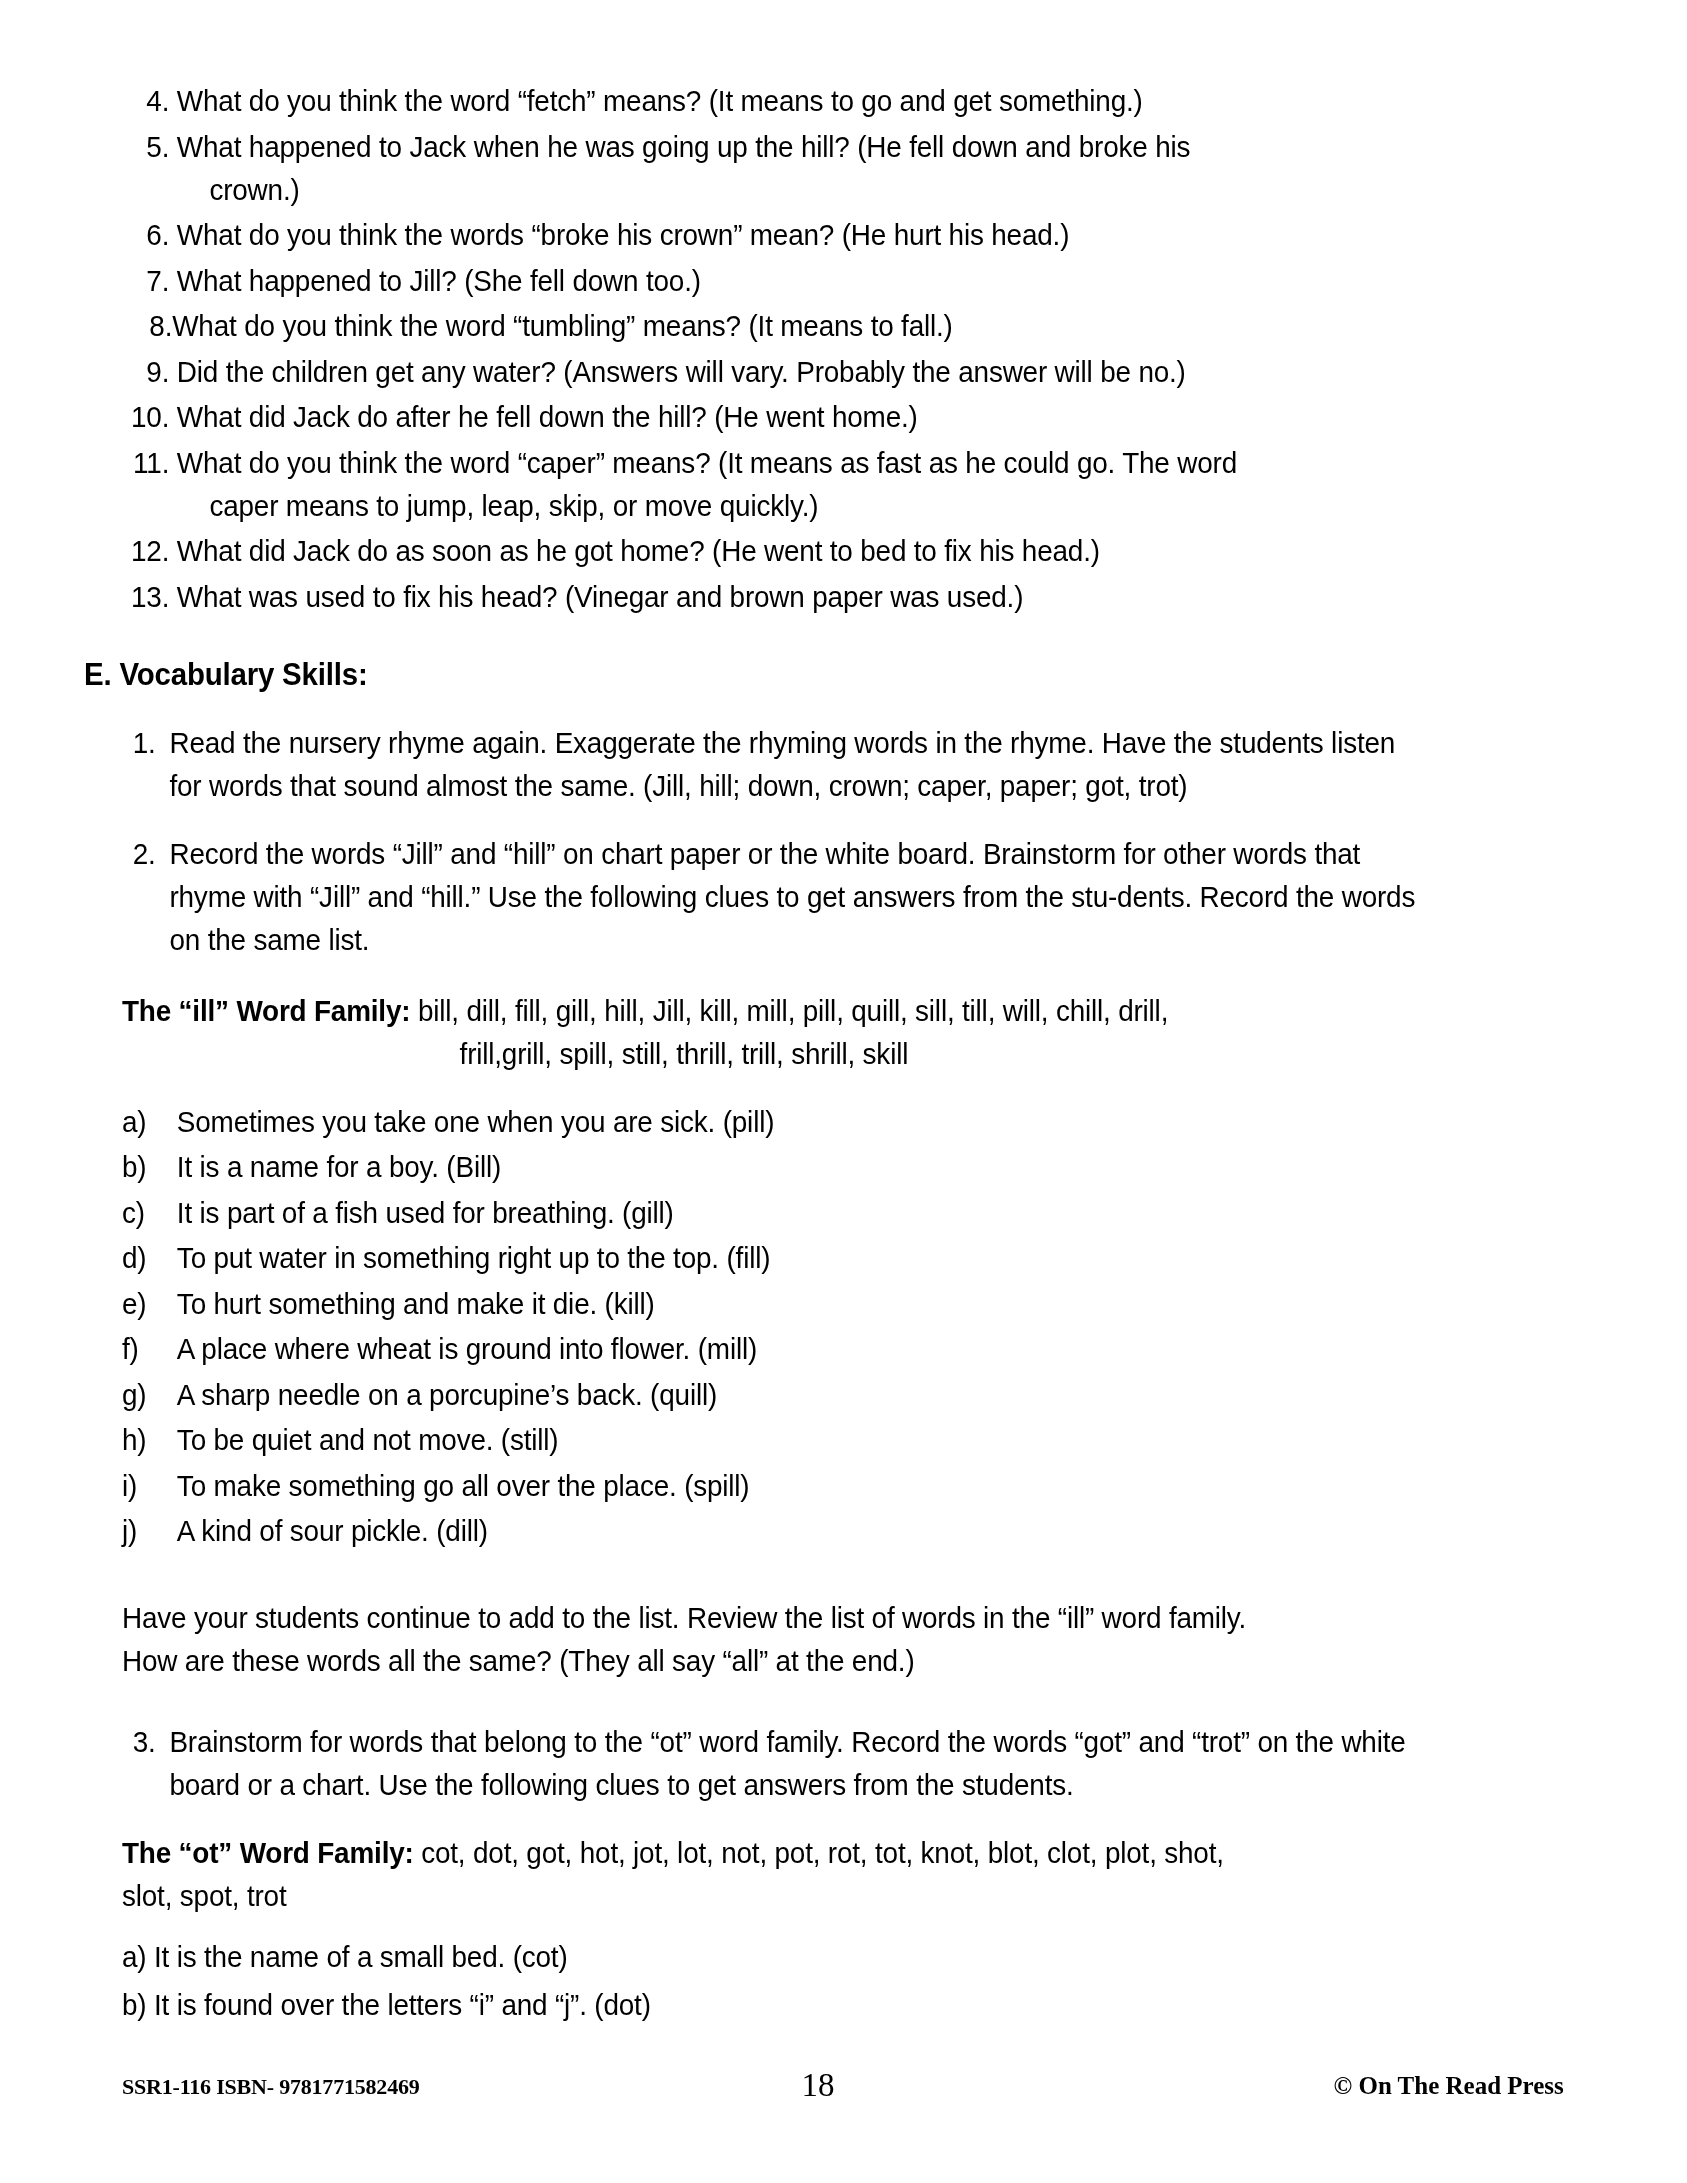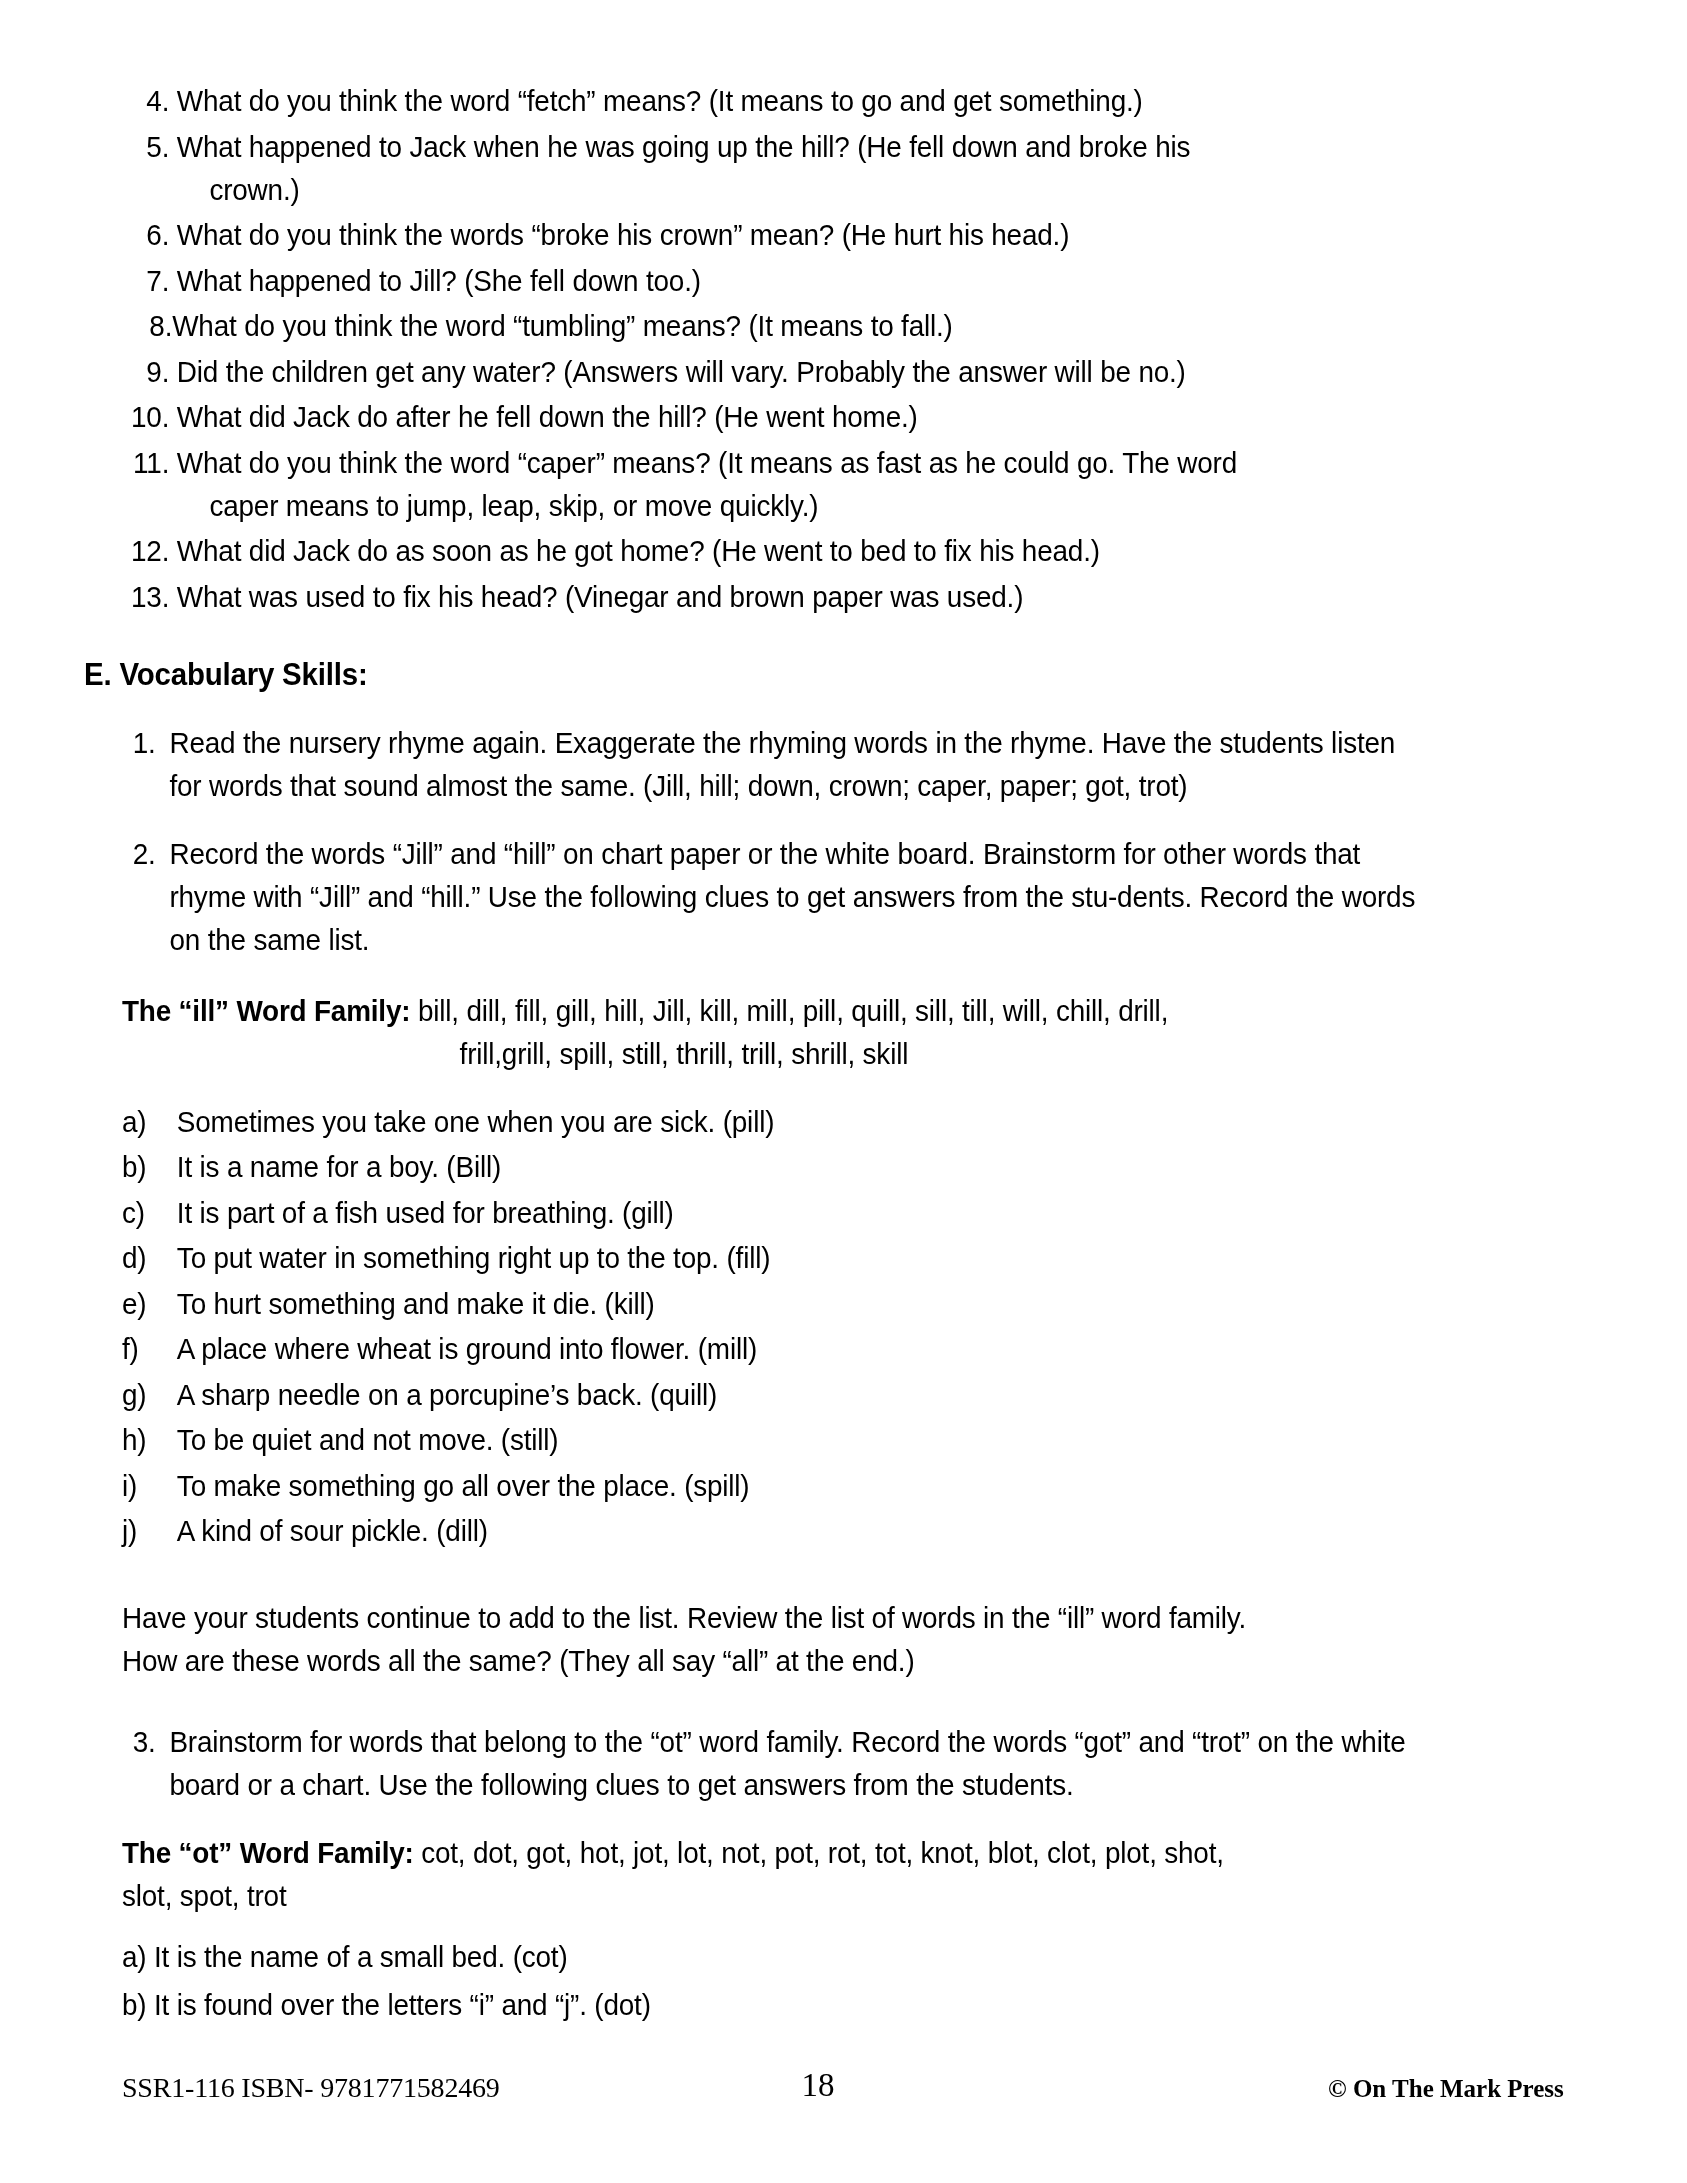--- a/index.html
+++ b/index.html
@@ -156,22 +156,22 @@
     left: 122px;
     right: 115px;
     bottom: 71px;
     height: 40px;
     display: flex;
     align-items: baseline;
     justify-content: space-between;
   }
   .footer-left {
     font-family: "Liberation Serif", "DejaVu Serif", serif;
-    font-weight: normal;
-    font-size: 28px;
+    font-weight: bold;
+    font-size: 22px;
     letter-spacing: -0.2px;
     white-space: nowrap;
   }
   .footer-center {
     font-family: "Liberation Serif", "DejaVu Serif", serif;
     font-weight: normal;
     font-size: 33px;
     position: absolute;
     left: 0;
     right: 0;
@@ -318,17 +318,17 @@
     <div class="simple-clues body-text" id="ot-clues">
         <div class="simple-clue">a) It is the name of a small bed. (cot)</div>
         <div class="simple-clue">b) It is found over the letters “i” and “j”. (dot)</div>
       </div>
 
   </div>
 
   <div class="footer">
     <span class="footer-left">SSR1-116 ISBN- 9781771582469</span>
     <span class="footer-center">18</span>
-    <span class="footer-right">© On The Mark Press</span>
+    <span class="footer-right">© On The Read Press</span>
   </div>
 
 </div>
 
 
 </body></html>

